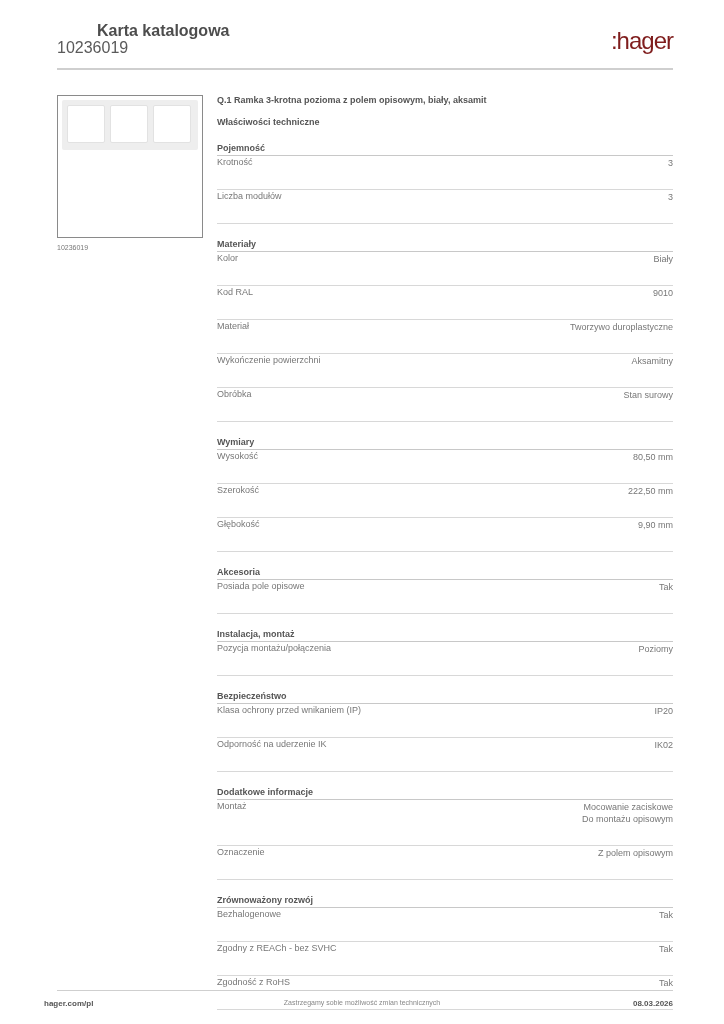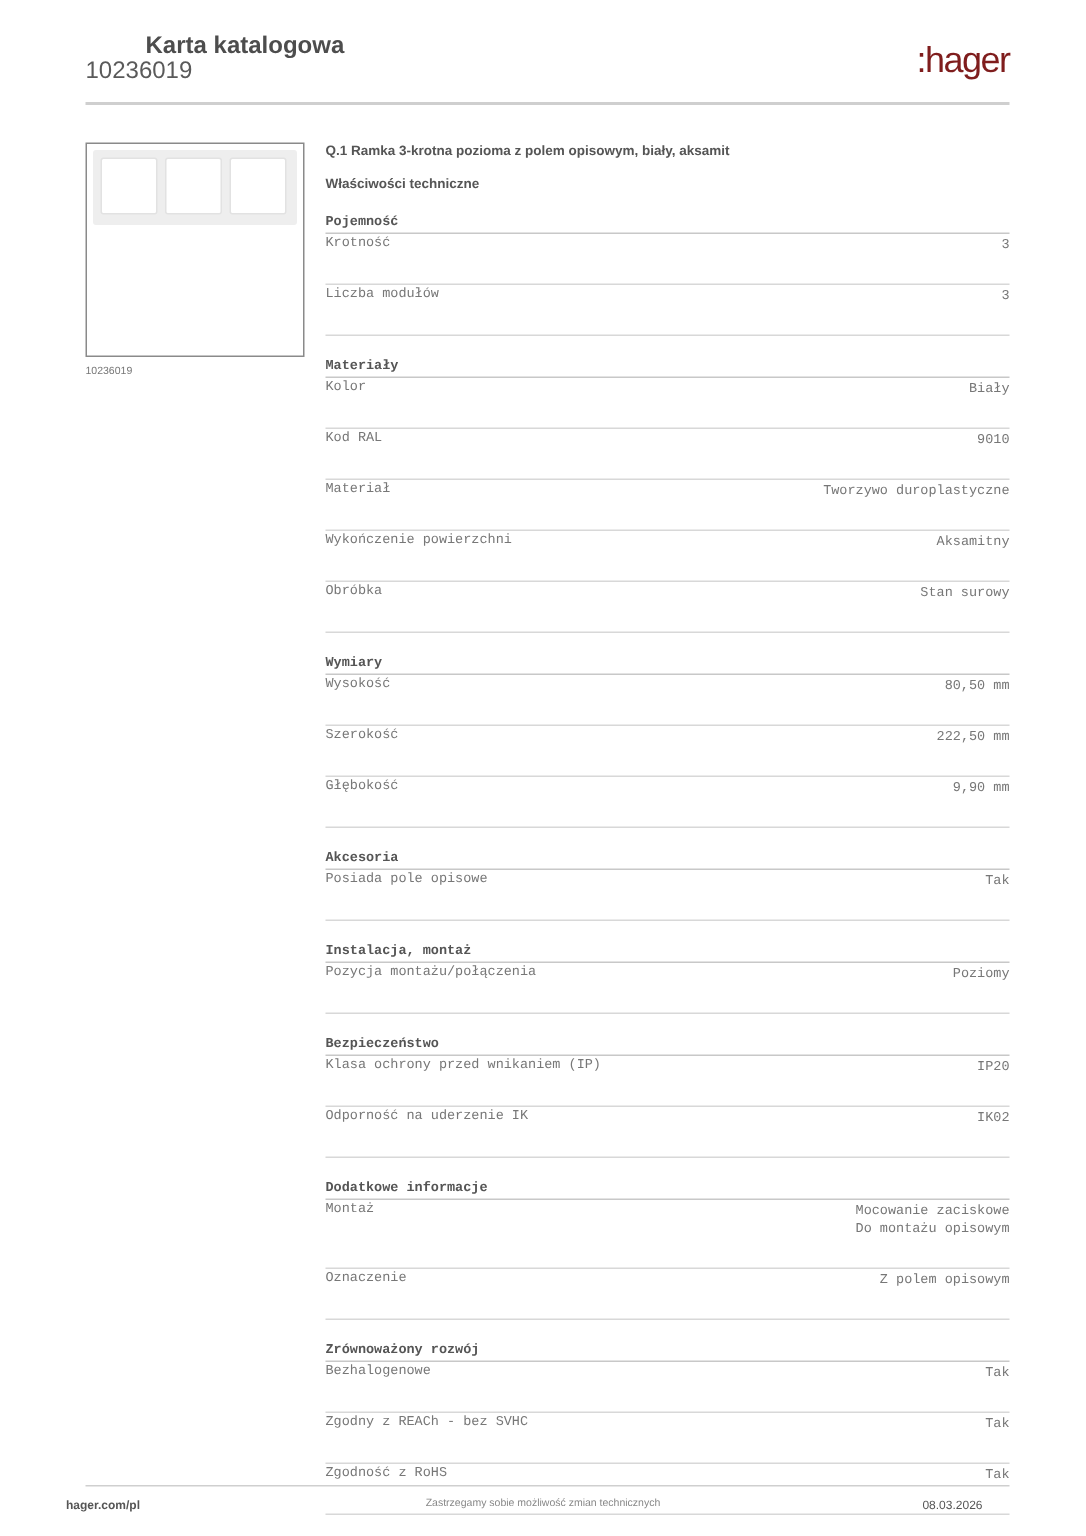--- a/index.html
+++ b/index.html
@@ -14,31 +14,31 @@
   .header-rule { position: absolute; left: 57px; top: 68px; width: 616px; height: 2px; background: #cfcfcf; }
 
   .image-box { position: absolute; left: 57px; top: 95px; width: 146px; height: 143px; border: 1px solid #8a8a8a; background: #fff; box-sizing: border-box; }
   .frame { position: absolute; left: 4px; top: 4px; width: 136px; height: 50px; background: #eeeeee; border-radius: 2px; }
   .frame .slot { position: absolute; top: 5px; width: 36px; height: 36px; background: #ffffff; border: 1px solid #e2e2e2; border-radius: 2px; }
   .image-caption { position: absolute; left: 57px; top: 244px; font-size: 7px; color: #777; }
 
   .content { position: absolute; left: 217px; top: 94px; width: 456px; }
   .product-title { font-size: 9px; font-weight: bold; color: #555; height: 12px; line-height: 12px; }
   .section-main { font-size: 9px; font-weight: bold; color: #555; margin-top: 10px; height: 12px; line-height: 12px; }
-  .group { margin-top: 14px; font-family: Liberation Mono, monospace; }
+  .group { margin-top: 14px; }
   .group-title { font-size: 9px; font-weight: bold; color: #555; height: 12px; line-height: 12px; border-bottom: 1px solid #c8c8c8; padding-bottom: 1px; }
   .row { display: flex; justify-content: space-between; font-size: 9px; color: #777; border-bottom: 1px solid #d8d8d8; padding: 1px 0 20px 0; line-height: 11.5px; }
   .row .label { text-align: left; }
   .row .value { text-align: right; }
   .row .value div { line-height: 12px; }
 
   .footer-rule { position: absolute; left: 57px; top: 990px; width: 616px; height: 1px; background: #cfcfcf; }
   .footer-left { position: absolute; left: 44px; top: 999px; font-size: 8px; font-weight: bold; color: #555; }
   .footer-center { position: absolute; left: 0; width: 724px; text-align: center; top: 999px; font-size: 7px; color: #888; }
-  .footer-right { position: absolute; right: 69px; top: 999px; font-size: 8px; font-weight: normal; color: #555; }
+  .footer-right { position: absolute; right: 51px; top: 999px; font-size: 8px; font-weight: bold; color: #555; }
 </style>
 </head>
 <body>
 
 <div class="header">
   <div class="doc-title">Karta katalogowa</div>
   <div class="doc-number">10236019</div>
   <div class="logo">:hager</div>
 </div>
 <div class="header-rule"></div>

